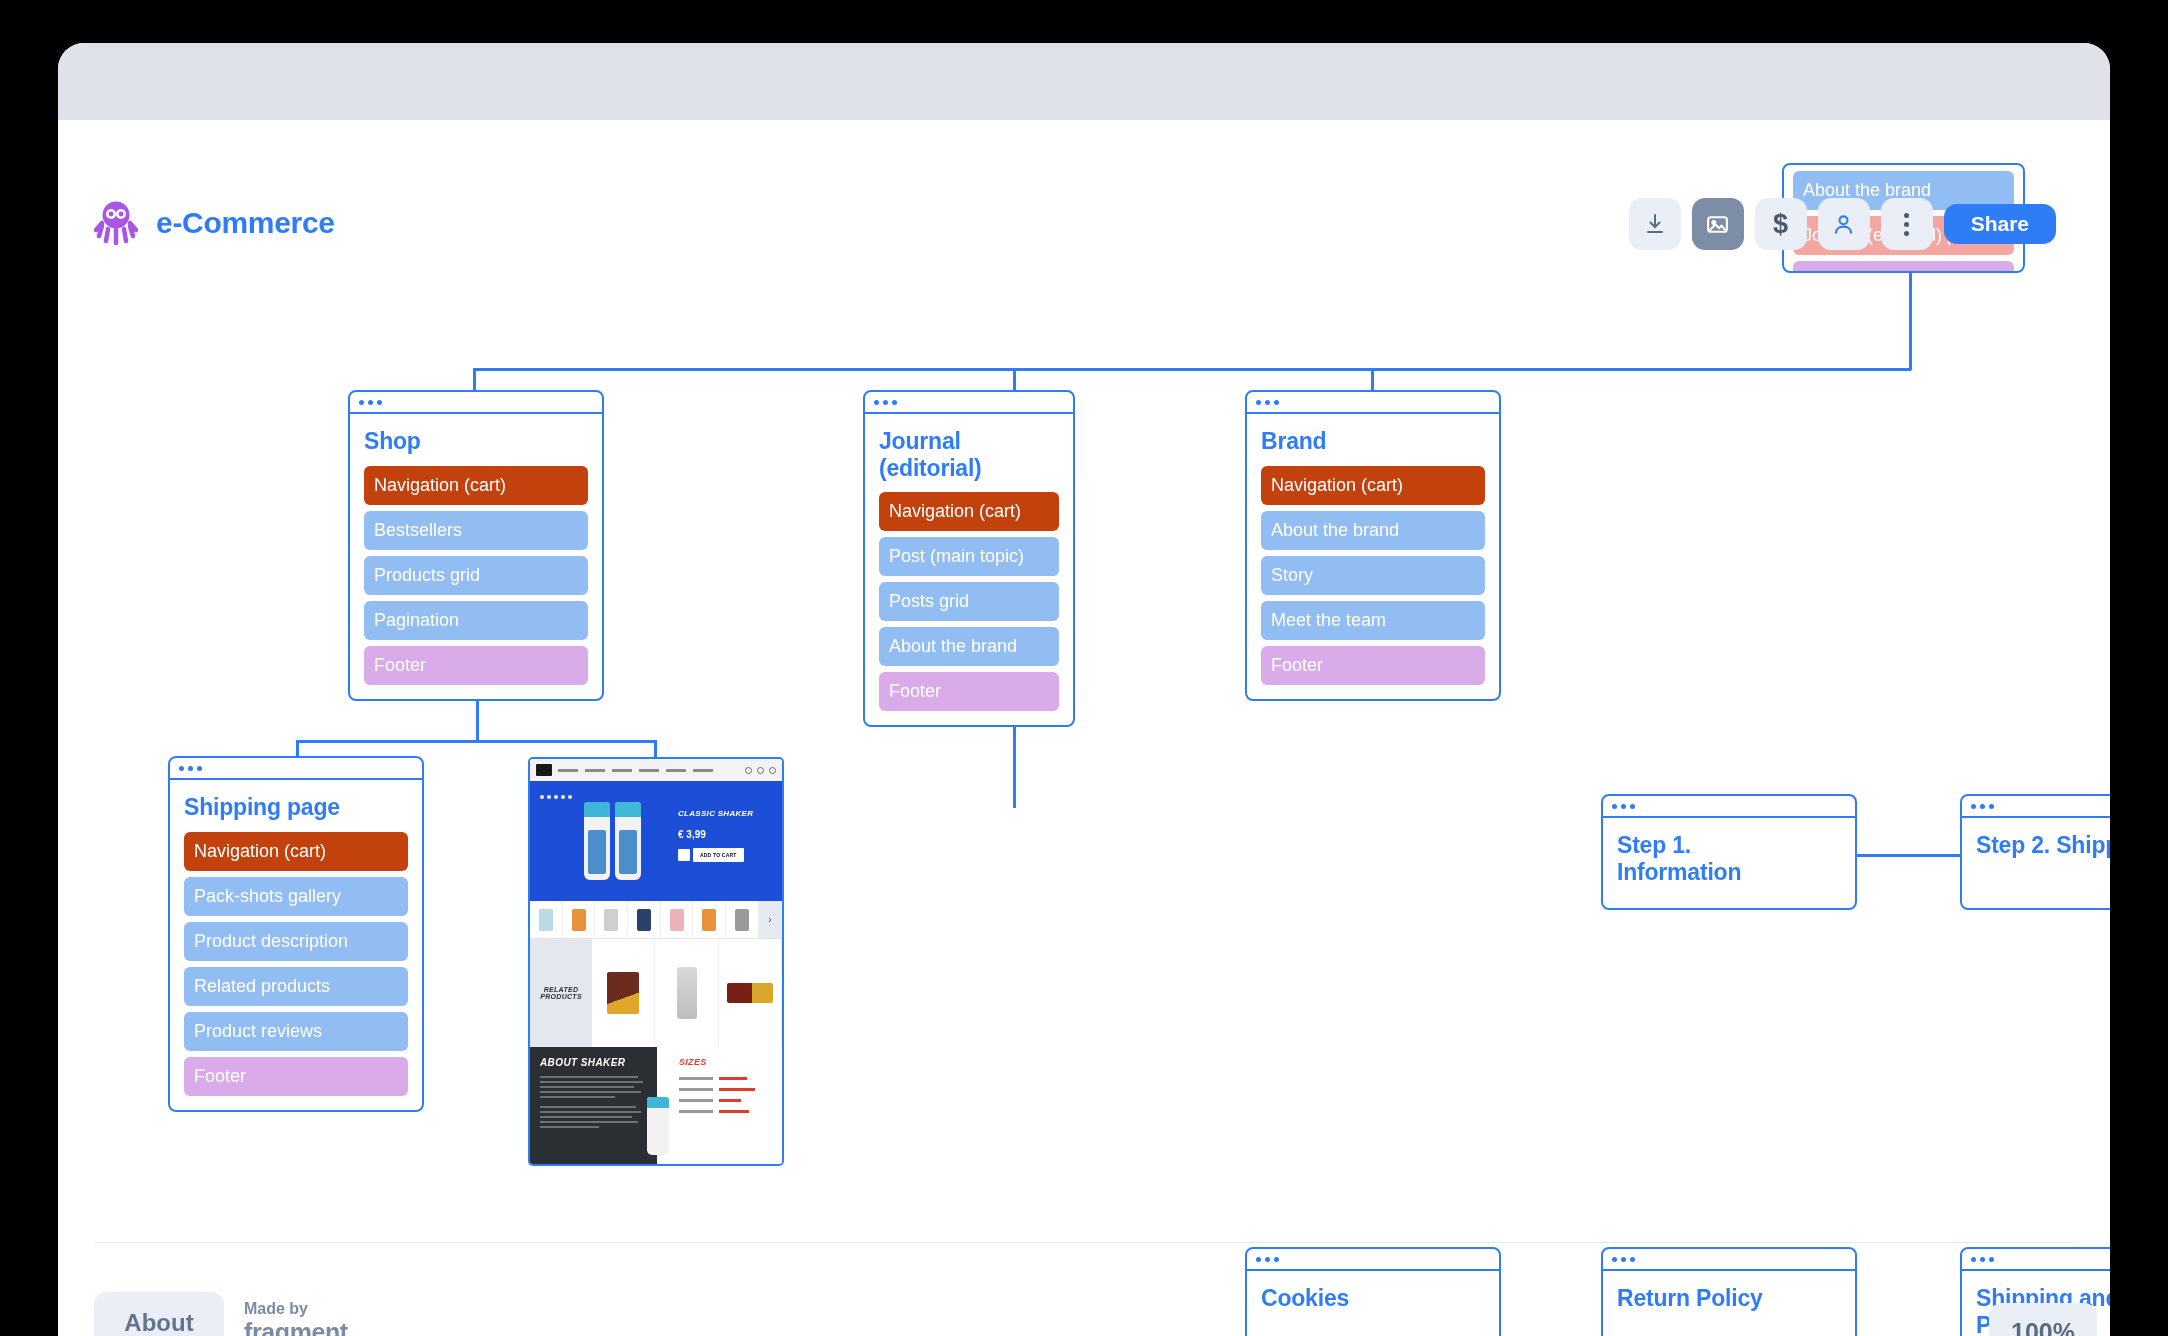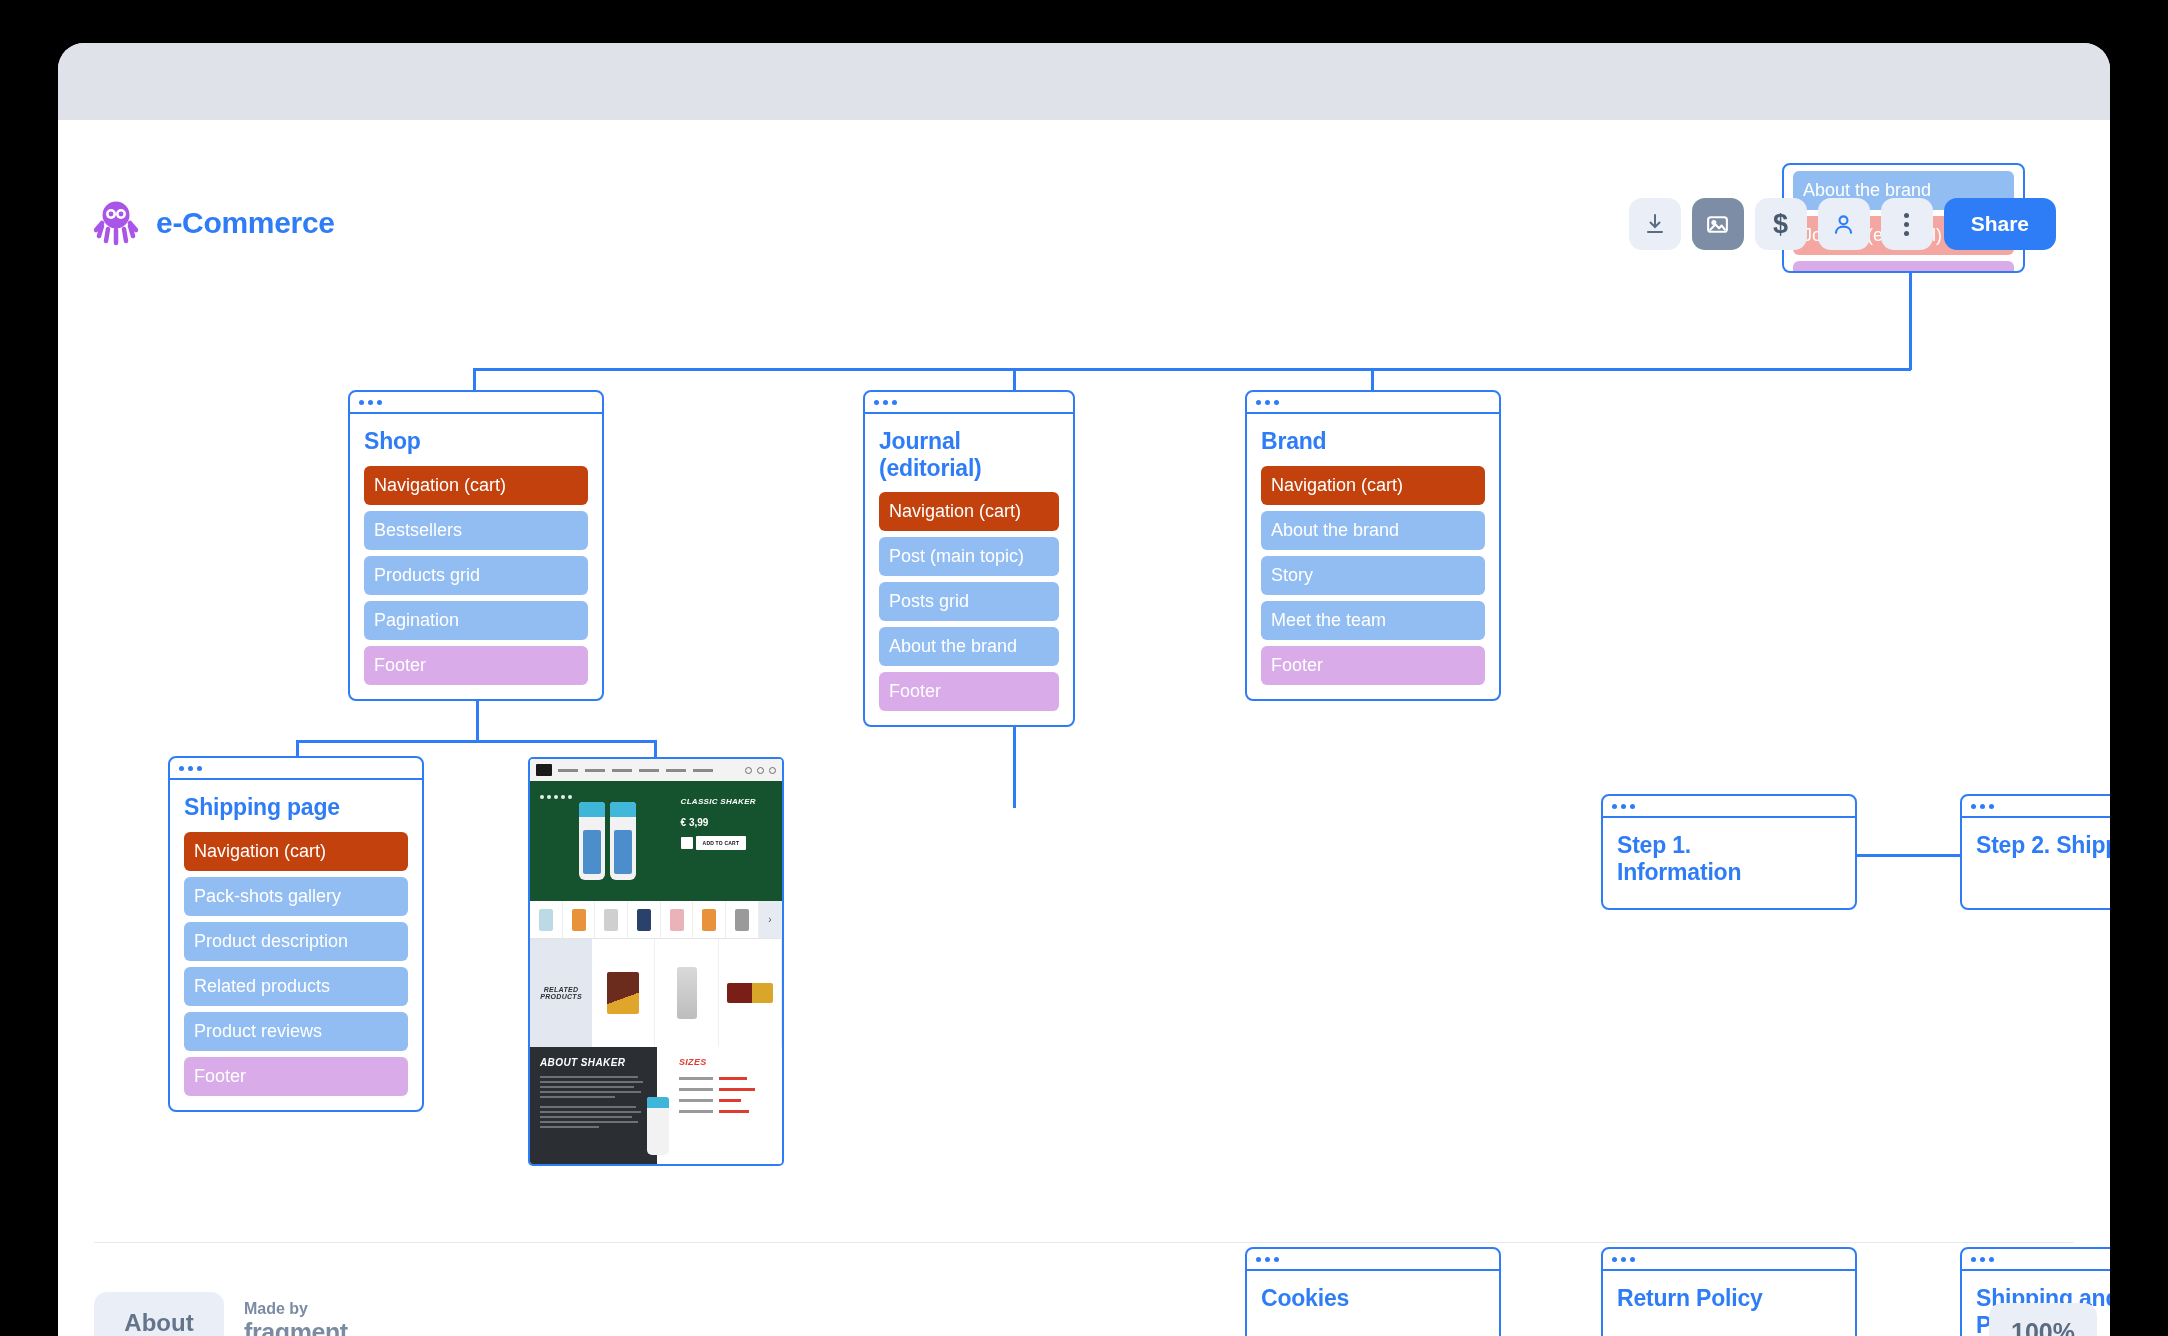--- a/index.html
+++ b/index.html
@@ -52,21 +52,21 @@
     background: #e9eef7; border: none;
     display: flex; align-items: center; justify-content: center;
     color: #5b6b80; cursor: pointer;
   }
   .tbtn.dark { background: #7d8da5; color: #ffffff; }
   .tbtn.dollar { font-size: 27px; font-weight: bold; color:#4a5a6e; }
   .tbtn svg { display:block; }
   .dots-v { display:flex; flex-direction:column; gap:4px; align-items:center; }
   .dots-v i { width:5px; height:5px; border-radius:50%; background:#4a5a6e; display:block; }
   .share-btn {
-    height: 52px; padding: 0 27px; border-radius: 13px;
+    height: 40px; padding: 0 27px; border-radius: 13px;
     background: #2f7df6; color:#fff; border:none;
     font-size: 21px; font-weight: bold; cursor: pointer;
     display:flex; align-items:center;
   }
 
   
   .link { position: absolute; background: #2f7df6; }
   .link.h { height: 2.5px; }
   .link.v { width: 2.5px; }
 
@@ -113,21 +113,21 @@
     border-radius: 5px;
     overflow: hidden;
     background: #fff;
   }
   .m-nav { height:22px; background:#f3f3f3; display:flex; align-items:center; padding:0 6px; gap:6px; }
   .m-logo { width:16px; height:12px; background:#1a1a1a; border-radius:1px; }
   .m-navlinks { display:flex; gap:7px; flex:1; }
   .m-navlinks s { width:20px; height:3px; background:#8a8a8a; display:block; }
   .m-navicons { display:flex; gap:5px; }
   .m-navicons s { width:7px; height:7px; border:1.2px solid #6d6d6d; border-radius:50%; display:block; }
-  .m-hero { background:#14532d; height:120px; display:flex; position:relative; padding:8px; }
+  .m-hero { background:#1d4ed8; height:120px; display:flex; position:relative; padding:20px; }
   .m-hero-left { flex:1.55; display:flex; align-items:center; justify-content:center; gap:5px; }
   .bottle { width:26px; height:78px; background:#f2f2f2; border-radius:4px 4px 6px 6px; position:relative; }
   .bottle:before { content:''; position:absolute; left:0; right:0; top:0; height:15px; background:#3fb6d8; border-radius:4px 4px 0 0; }
   .bottle.b2:before { background:#41b8da; }
   .bottle span { position:absolute; bottom:6px; left:4px; right:4px; height:44px; background:#2f7dc4; opacity:.85; border-radius:2px;}
   .bottle.b1 span { background:#2f7dc4; }
   .m-hero-right { flex:1; color:#fff; padding:8px 4px; }
   .m-h-title { font-size:8px; font-weight:bold; font-style:italic; line-height:1.25; letter-spacing:.3px;}
   .m-price { font-size:10px; font-weight:bold; margin-top:10px; }
   .m-cart { margin-top:8px; display:flex; gap:3px; align-items:center; }

